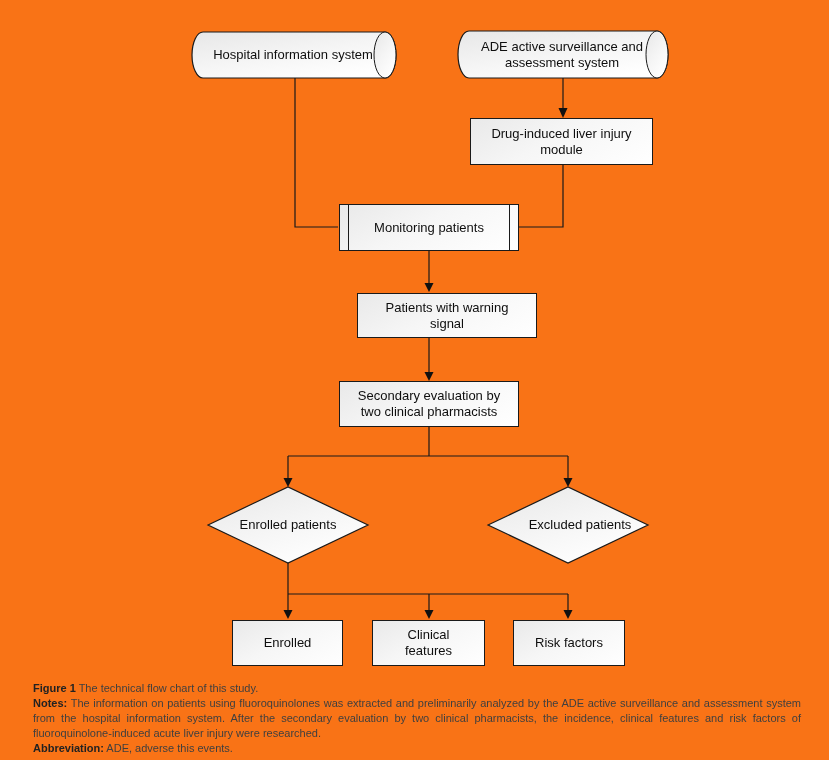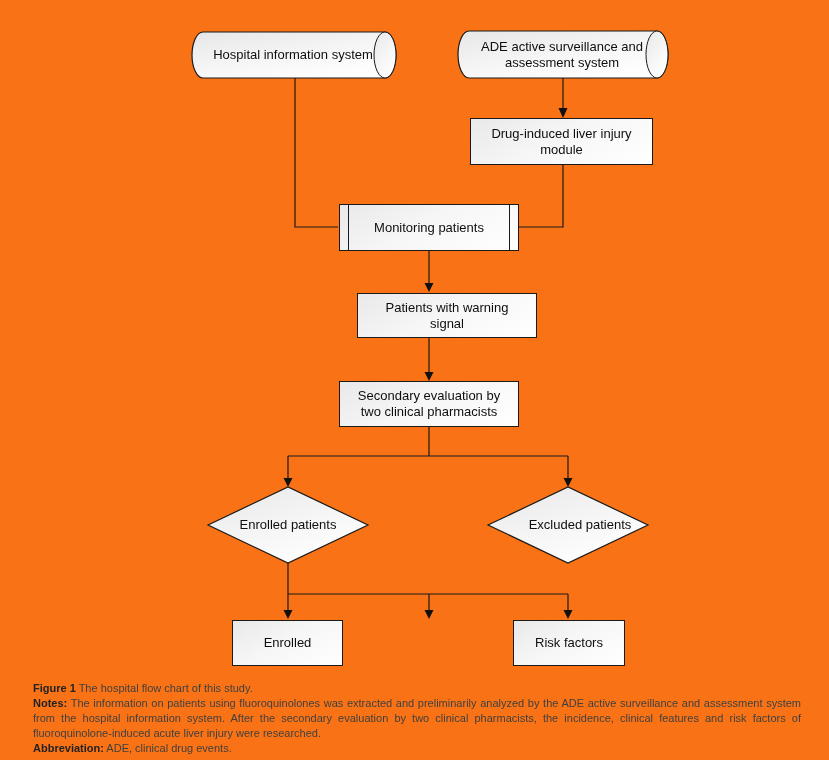--- a/index.html
+++ b/index.html
@@ -105,21 +105,22 @@
     <div class="vbar left"></div>
     <div class="vbar right"></div>
     <span>Monitoring patients</span>
   </div>
 
   <div class="node" style="left:357px; top:293px; width:180px; height:45px;">Patients with warning signal</div>
 
   <div class="node" style="left:339px; top:381px; width:180px; height:46px;">Secondary evaluation by two clinical pharmacists</div>
 
   <div class="node" style="left:232px; top:620px; width:111px; height:46px;">Enrolled</div>
+  <div class="node" style="left:372px; top:620px; width:113px; height:46px;">Clinical features</div>
   <div class="node" style="left:513px; top:620px; width:112px; height:46px;text-align:right;">Risk factors</div>
 
   <div class="caption">
-    <p><b>Figure 1</b><span> The hospital flow chart of this study.</span></p>
+    <p><b>Figure 1</b><span> The technical flow chart of this study.</span></p>
     <p class="notes"><b>Notes:</b><span> The information on patients using fluoroquinolones was extracted and preliminarily analyzed by the ADE active surveillance and assessment system from the hospital information system. After the secondary evaluation by two clinical pharmacists, the incidence, clinical features and risk factors of fluoroquinolone-induced acute liver injury were researched.</span></p>
-    <p><b>Abbreviation:</b><span> ADE, clinical drug events.</span></p>
+    <p><b>Abbreviation:</b><span> ADE, adverse this events.</span></p>
   </div>
 
 </div>
 
 </body></html>

